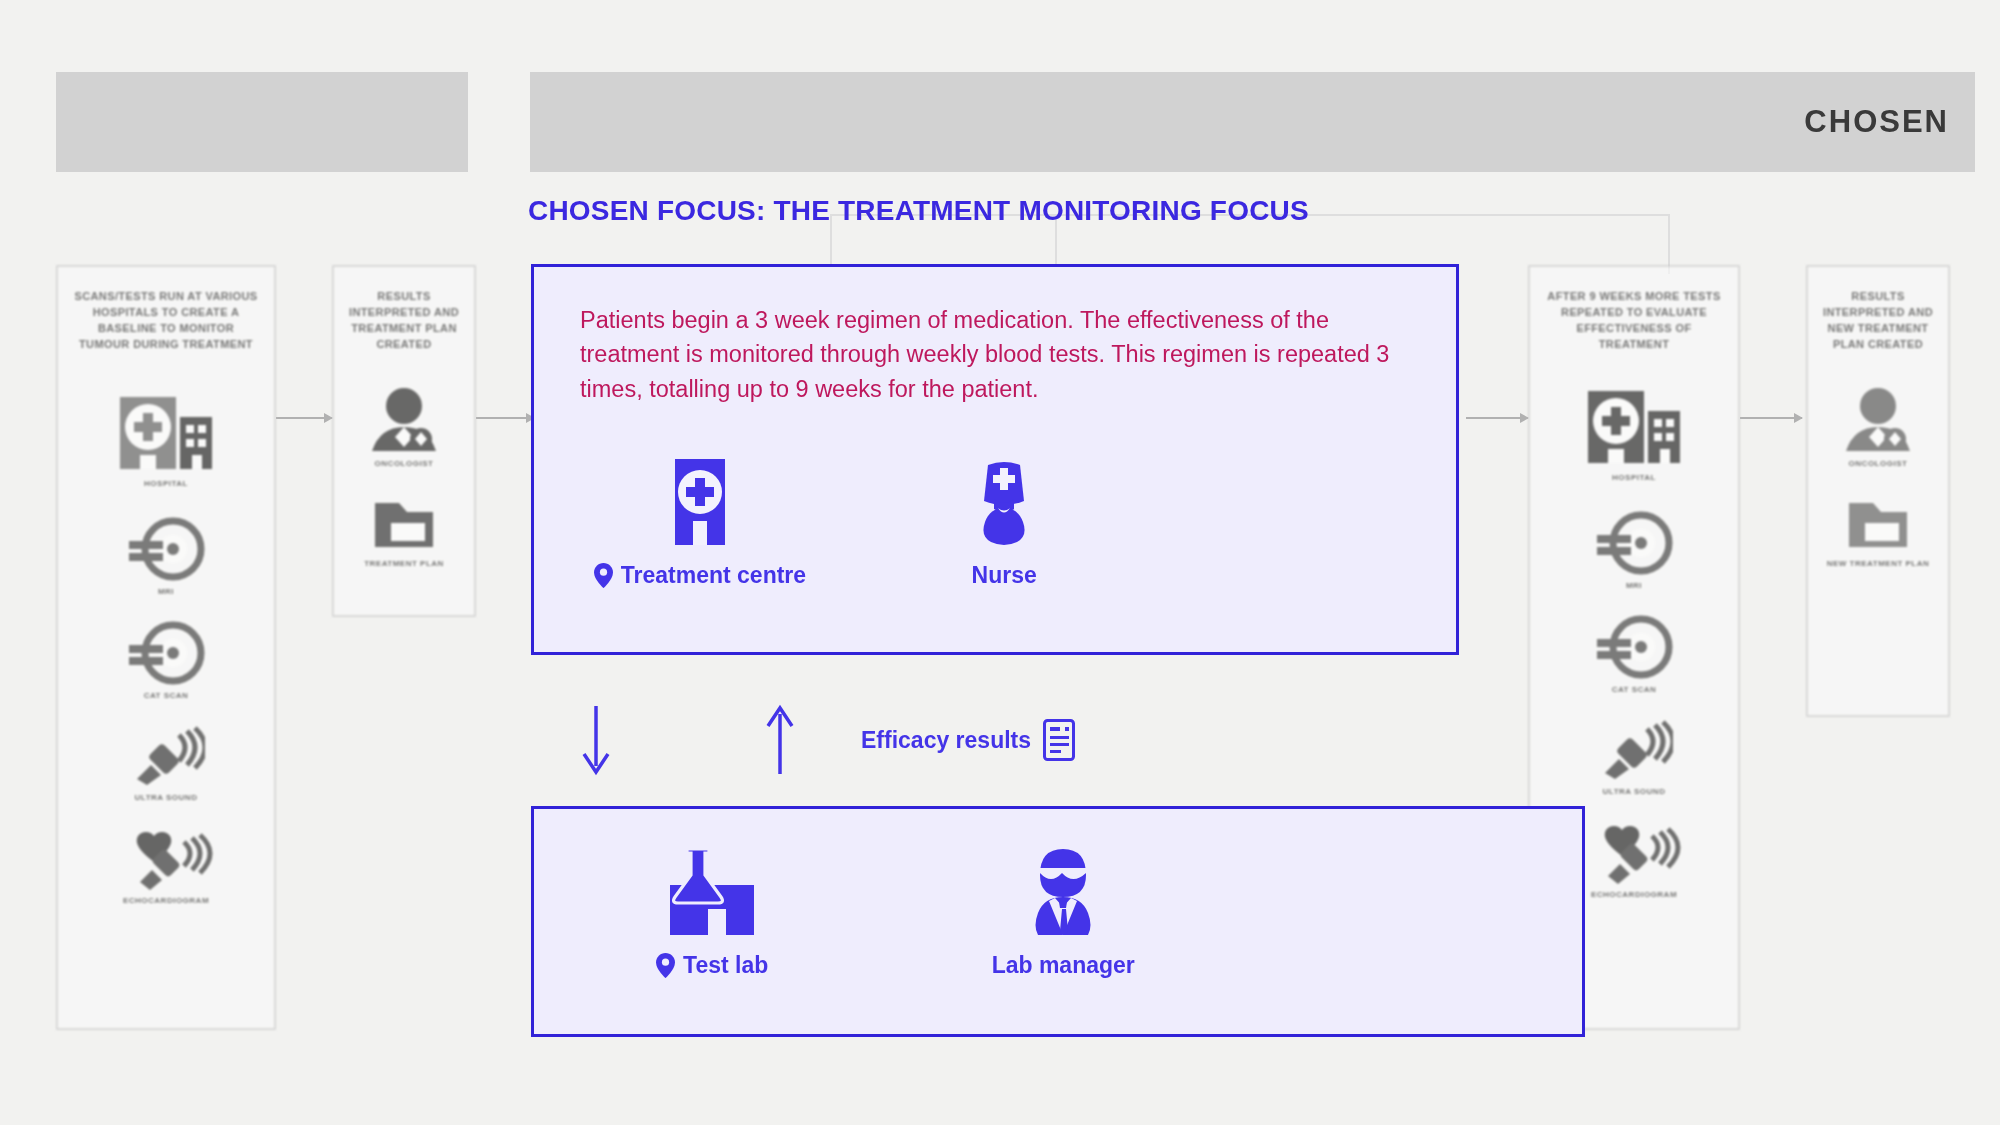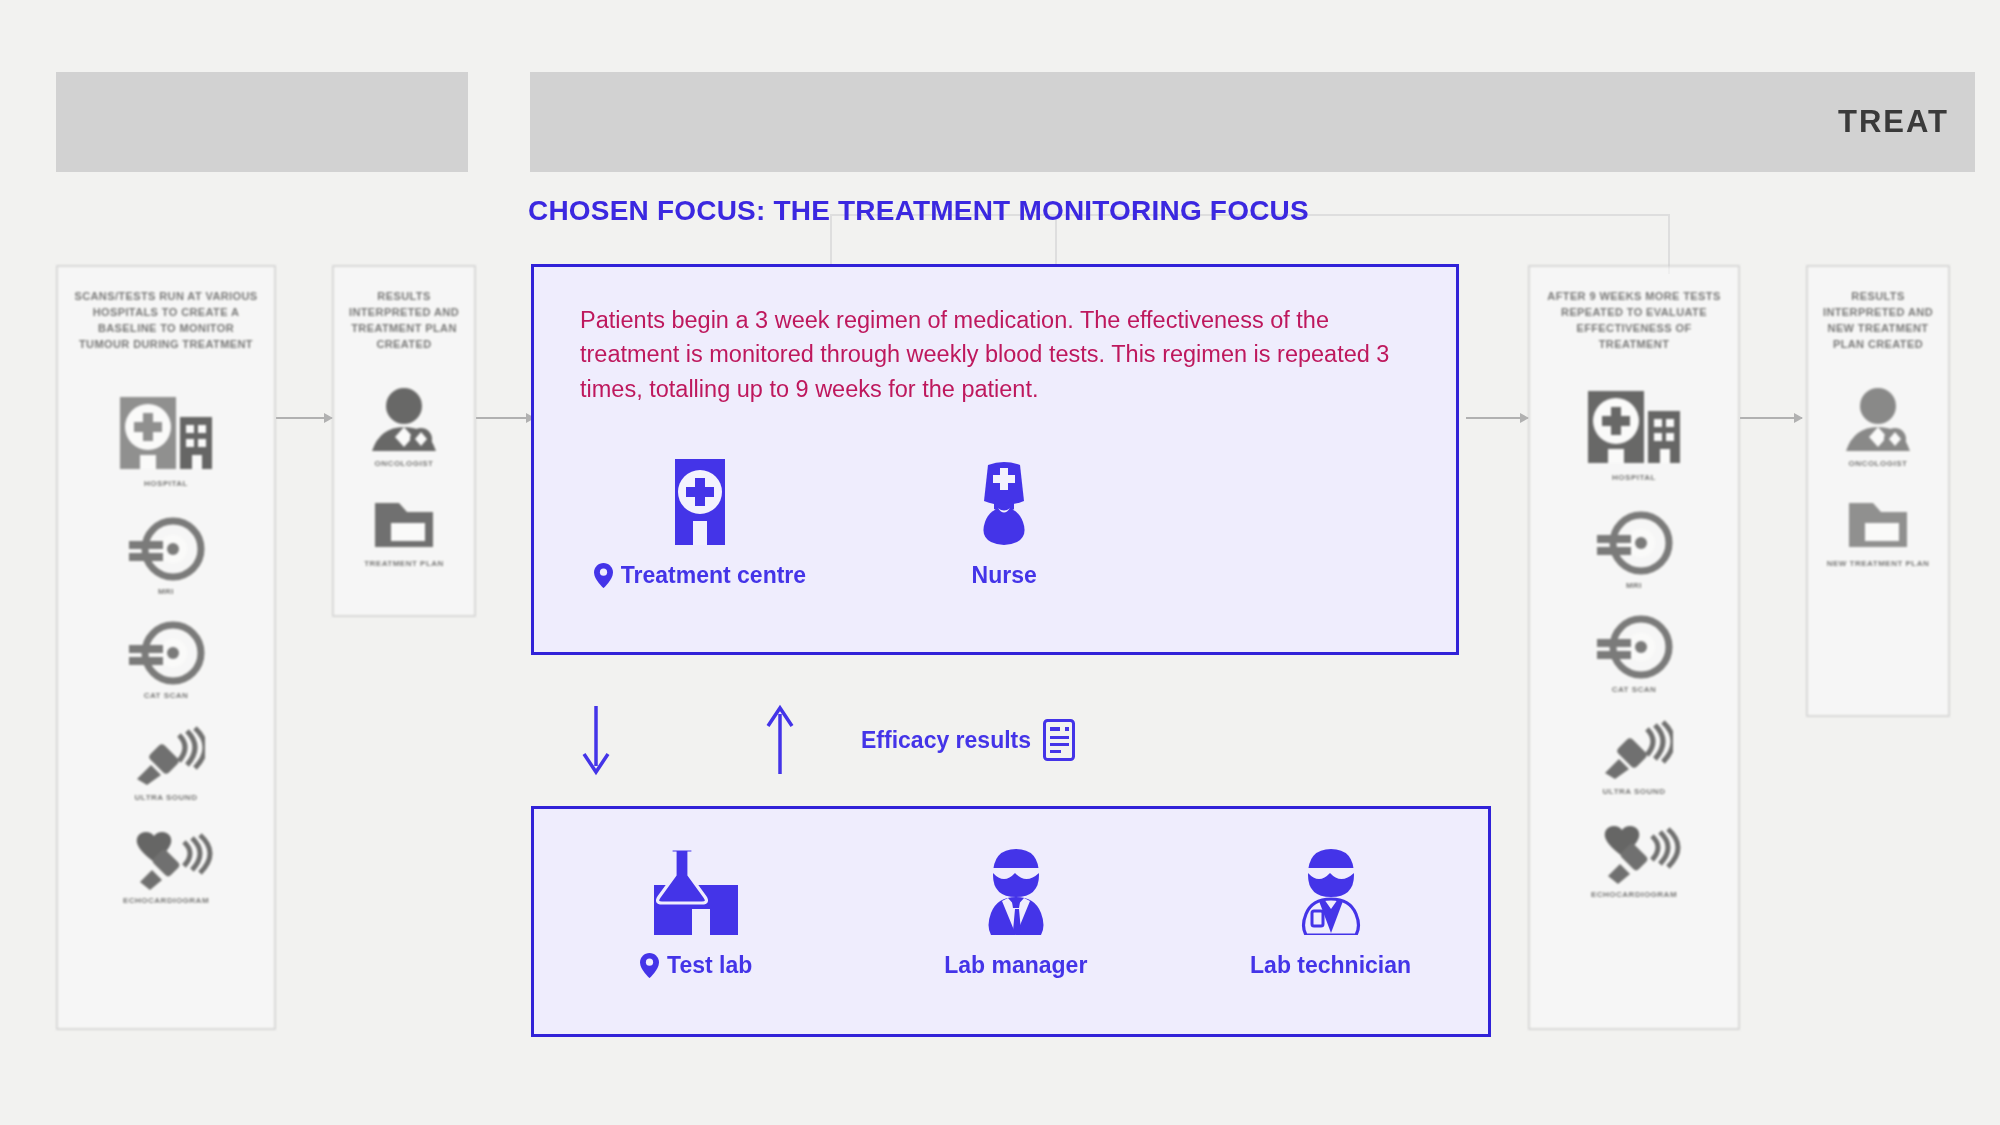--- a/index.html
+++ b/index.html
@@ -79,21 +79,21 @@
 
 <div class="stage">
 
   <div class="faded">
 
     <div class="banner" style="left:56px;top:72px;width:412px;height:100px;">
       <div class="btxt"></div>
     </div>
 
     <div class="banner" style="left:530px;top:72px;width:1445px;height:100px;">
-      <div class="btxt">TREAT</div>
+      <div class="btxt">CHOSEN</div>
     </div>
 
     <div class="thinline" style="left:830px;top:214px;width:840px;height:2px;"></div>
     <div class="thinline" style="left:830px;top:214px;width:2px;height:60px;"></div>
     <div class="thinline" style="left:1055px;top:214px;width:2px;height:60px;"></div>
     <div class="thinline" style="left:1668px;top:214px;width:2px;height:60px;"></div>
 
     <div class="arrow-h" style="left:276px;top:417px;width:56px;"></div>
     <div class="arrow-h" style="left:476px;top:417px;width:58px;"></div>
     <div class="arrow-h" style="left:1466px;top:417px;width:62px;"></div>
@@ -350,21 +350,21 @@
           <rect x="1.5" y="1.5" width="29" height="39" rx="3" fill="none" stroke="#4434e8" stroke-width="3"></rect>
           <rect x="7" y="8" width="10" height="4" fill="#4434e8"></rect>
           <rect x="22" y="8" width="4" height="4" fill="#4434e8"></rect>
           <rect x="7" y="17" width="19" height="3" fill="#4434e8"></rect>
           <rect x="7" y="24" width="19" height="3" fill="#4434e8"></rect>
           <rect x="7" y="31" width="11" height="3" fill="#4434e8"></rect>
         </svg>
       </div>
     </div>
 
-    <div class="panel" style="left:531px;top:806px;width:960px;height:231px;text-decoration:underline;">
+    <div class="panel" style="left:531px;top:806px;width:1054px;height:231px;text-decoration:underline;">
       <div class="roles" style="top:34px;">
         <div class="role" style="width:34%;">
           <div class="ricon">
             <svg width="100" height="92" viewBox="0 0 100 92">
               <rect x="8" y="42" width="84" height="50" fill="#4434e8"></rect>
               <rect x="46" y="66" width="18" height="26" fill="#efedfd"></rect>
               <path d="M25 6 h22 v4 h-4 v22 l16 22 q4 6 -3 6 H16 q-7 0 -3 -6 l16 -22 V10 h-4 Z" fill="#4434e8" stroke="#efedfd" stroke-width="3.2"></path>
             </svg>
           </div>
           <div class="rlabel">
@@ -386,31 +386,16 @@
               <path d="M30 53 l8 9 l8 -9 l6 3 l-14 34 l-14 -34 Z" fill="#efedfd"></path>
               <path d="M34 57 h8 l-1 6 h-6 Z" fill="#4434e8"></path>
               <path d="M37 64 h4 l2 22 l-4 6 l-4 -6 Z" fill="#4434e8"></path>
             </svg>
           </div>
           <div class="rlabel">
             <span>Lab manager</span>
           </div>
         </div>
 
-        <div class="role" style="width:33%;">
-          <div class="ricon">
-            <svg width="76" height="90" viewBox="0 0 76 90">
-              <path d="M15 30 q0 -26 23 -26 q23 0 23 26 Z" fill="#4434e8"></path>
-              <path d="M15 30 q0 22 23 22 q23 0 23 -22 Z" fill="#4434e8"></path>
-              <path d="M15 28 q11 12 22 0 q11 12 24 0 l0 -5 l-46 0 Z" fill="#efedfd"></path>
-              <path d="M38 54 q-19 0 -25 15 q-5 12 0 21 l50 0 q5 -9 0 -21 q-6 -15 -25 -15 Z" fill="none" stroke="#4434e8" stroke-width="3.2"></path>
-              <path d="M31 54 l7 10 l7 -10 l5 2 l-12 32 l-12 -32 Z" fill="#4434e8"></path>
-              <rect x="19" y="66" width="11" height="15" rx="2" fill="none" stroke="#4434e8" stroke-width="3"></rect>
-            </svg>
-          </div>
-          <div class="rlabel">
-            <span>Lab technician</span>
-          </div>
-        </div>
       </div>
     </div>
   </div>
 </div>
 
 </body></html>

